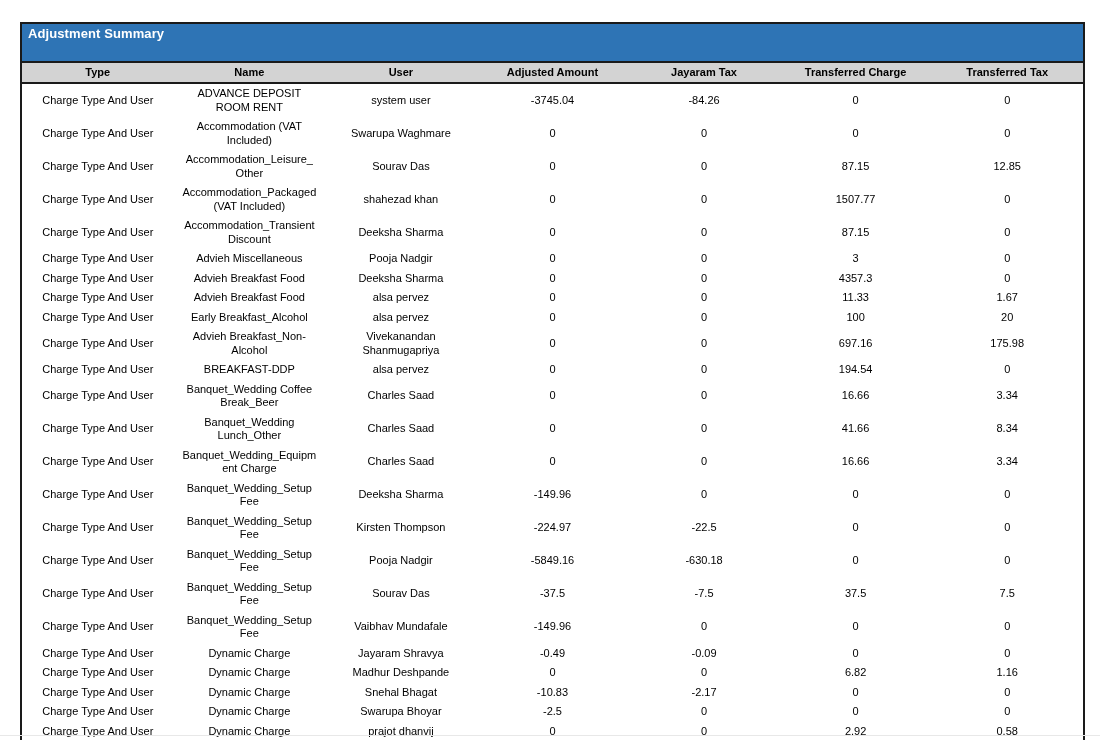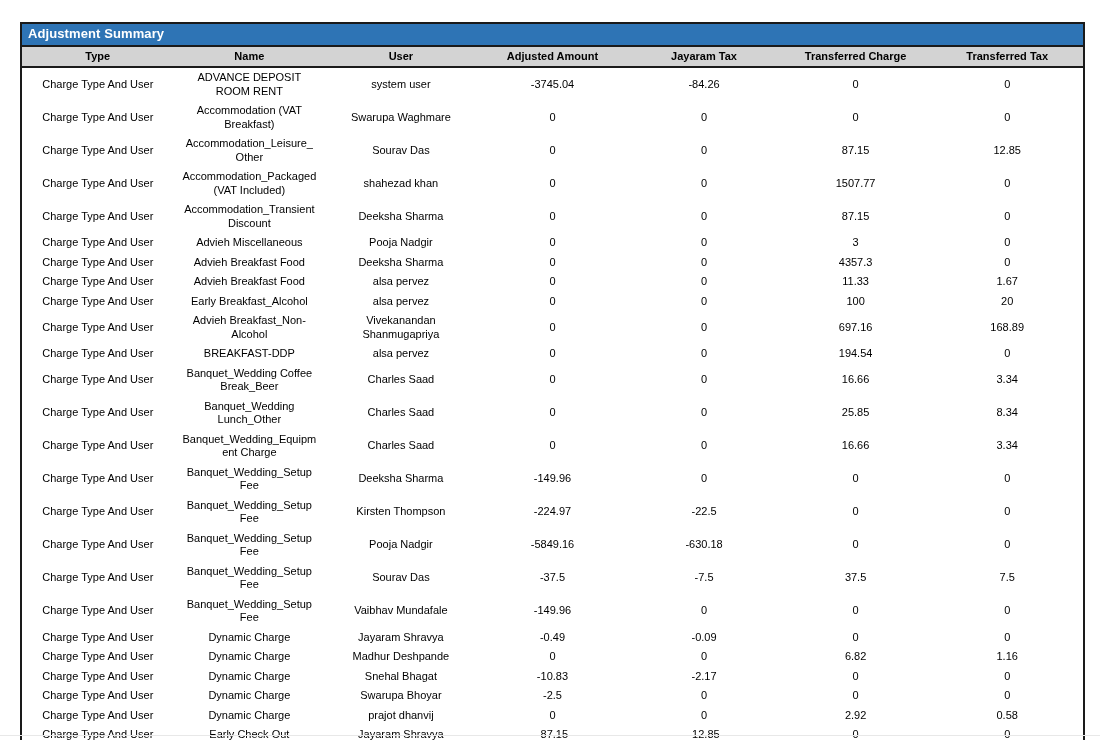--- a/index.html
+++ b/index.html
@@ -21,21 +21,21 @@
     border-top: 2px solid #1a1a1a;
     box-sizing: border-box;
     background: #ffffff;
   }
   .title-bar {
     background: var(--title-bg, #2E74B5);
     color: var(--title-text, #ffffff);
     font-weight: bold;
     font-size: 13px;
     line-height: 18px;
-    padding: 1px 6px 2px 6px;
+    padding: 1px 6px 18px 6px;
     border-bottom: 2px solid #1a1a1a;
     letter-spacing: 0.1px;
   }
   table.adj {
     width: 100%;
     border-collapse: collapse;
     table-layout: fixed;
   }
   table.adj thead th {
     background: var(--header-bg, #D3D3D3);
@@ -89,21 +89,21 @@
           <td>Charge Type And User</td>
           <td>ADVANCE DEPOSIT ROOM RENT</td>
           <td>system user</td>
           <td>-3745.04</td>
           <td>-84.26</td>
           <td>0</td>
           <td>0</td>
         </tr>
         <tr>
           <td>Charge Type And User</td>
-          <td>Accommodation (VAT Breakfast)</td>
+          <td>Accommodation (VAT Included)</td>
           <td>Swarupa Waghmare</td>
           <td>0</td>
           <td>0</td>
           <td>0</td>
           <td>0</td>
         </tr>
         <tr>
           <td>Charge Type And User</td>
           <td>Accommodation_Leisure_Other</td>
           <td>Sourav Das</td>
@@ -166,21 +166,21 @@
           <td>100</td>
           <td>20</td>
         </tr>
         <tr>
           <td>Charge Type And User</td>
           <td>Advieh Breakfast_Non-Alcohol</td>
           <td>Vivekanandan Shanmugapriya</td>
           <td>0</td>
           <td>0</td>
           <td>697.16</td>
-          <td>168.89</td>
+          <td>175.98</td>
         </tr>
         <tr>
           <td>Charge Type And User</td>
           <td>BREAKFAST-DDP</td>
           <td>alsa pervez</td>
           <td>0</td>
           <td>0</td>
           <td>194.54</td>
           <td>0</td>
         </tr>
@@ -192,21 +192,21 @@
           <td>0</td>
           <td>16.66</td>
           <td>3.34</td>
         </tr>
         <tr>
           <td>Charge Type And User</td>
           <td>Banquet_Wedding Lunch_Other</td>
           <td>Charles Saad</td>
           <td>0</td>
           <td>0</td>
-          <td>25.85</td>
+          <td>41.66</td>
           <td>8.34</td>
         </tr>
         <tr>
           <td>Charge Type And User</td>
           <td>Banquet_Wedding_Equipment Charge</td>
           <td>Charles Saad</td>
           <td>0</td>
           <td>0</td>
           <td>16.66</td>
           <td>3.34</td>

